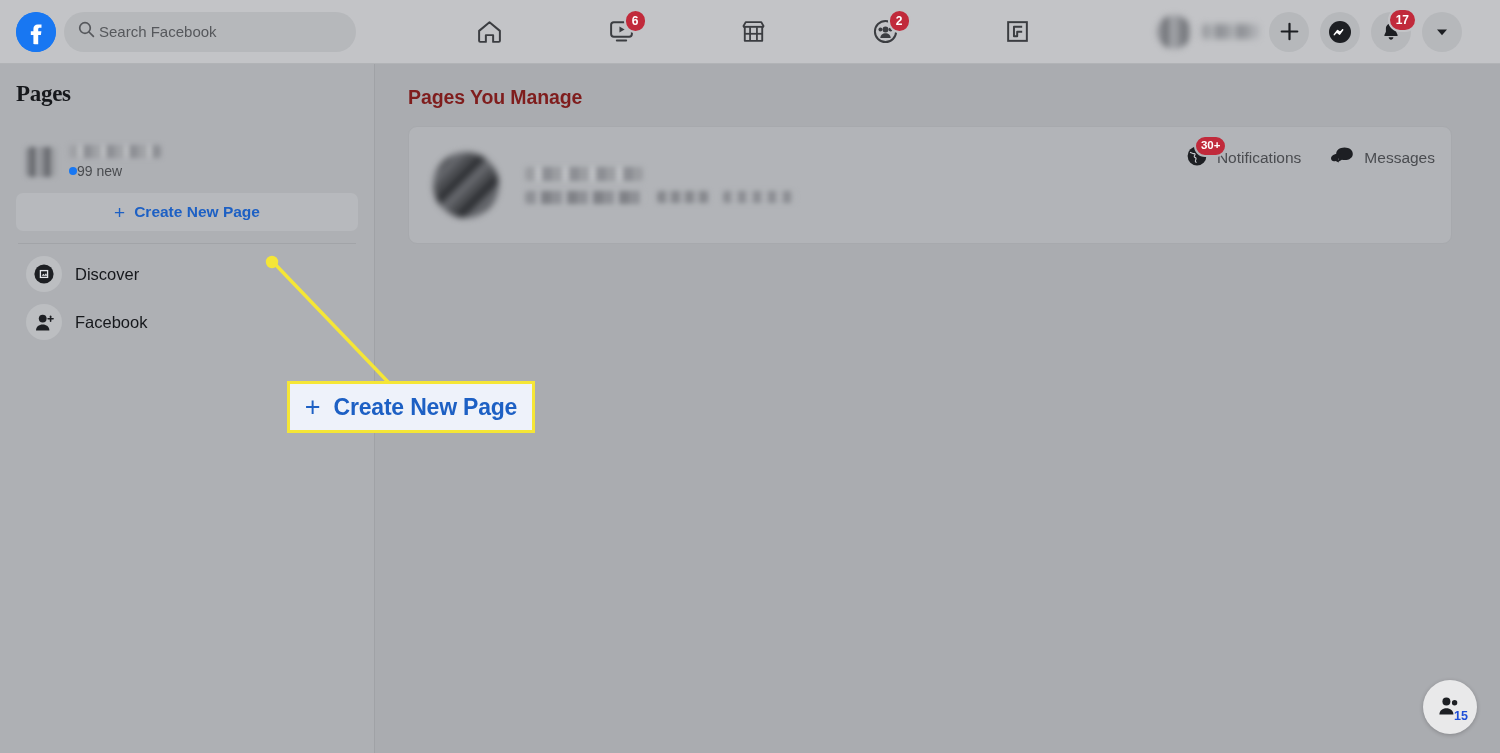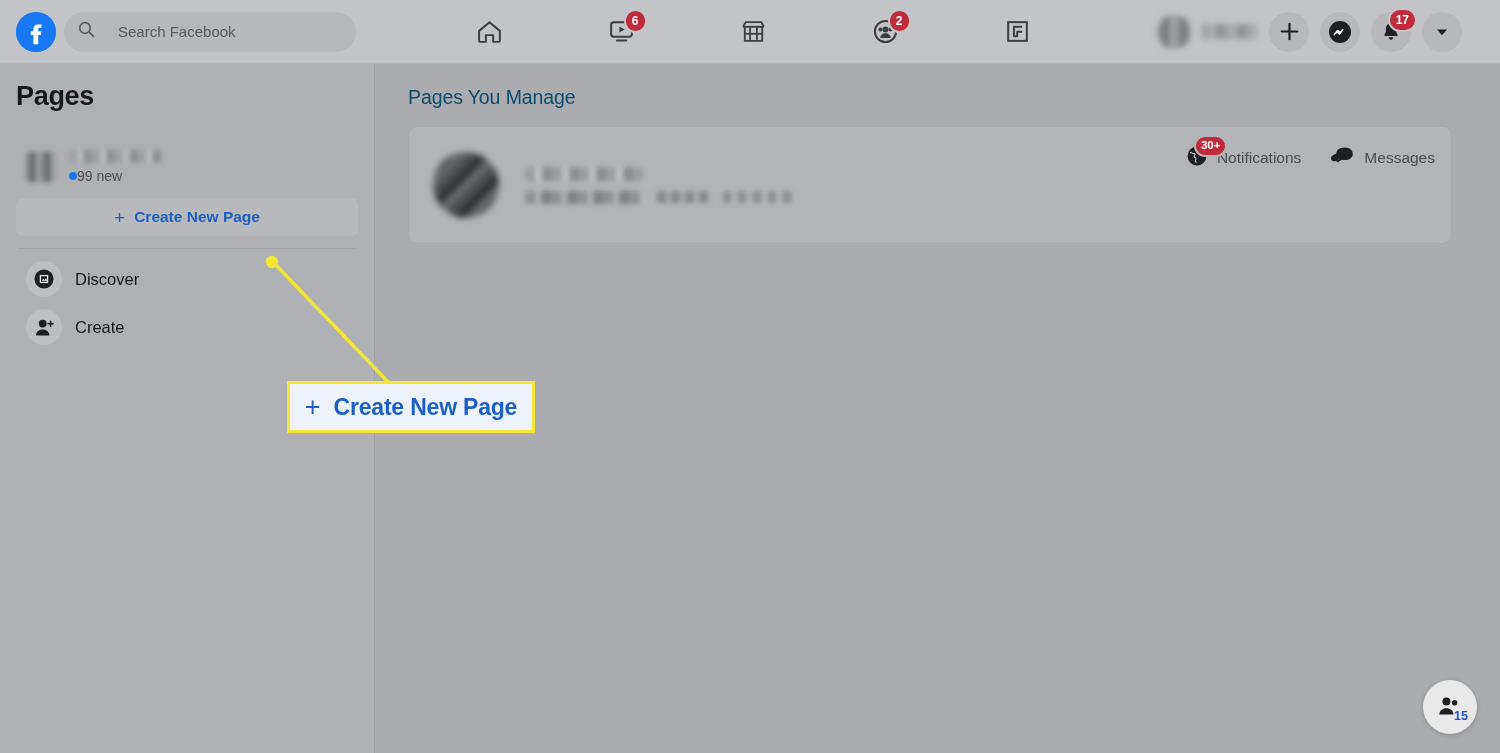--- a/index.html
+++ b/index.html
@@ -46,21 +46,21 @@
     background: #1877f2;
     position: relative;
     flex: none;
     overflow: hidden;
   }
   .fb-logo svg { position: absolute; left: 0; top: 0; }
 
   .search-pill {
     display: flex;
     align-items: center;
-    gap: 23px;
+    gap: 4px;
     height: 40px;
     width: 292px;
     border-radius: 20px;
     background: #b6b8bb;
     padding: 0 14px;
     cursor: pointer;
   }
   .search-pill .s-text {
     font-size: 15px;
     color: #56585c;
@@ -138,25 +138,26 @@
     position: absolute;
     top: 64px; left: 0;
     width: 375px;
     height: 689px;
     background: #aeb0b4;
     border-right: 1px solid #a0a2a6;
     padding: 0 16px;
     z-index: 10;
   }
   .sidebar h1 {
-    font-size: 27px;
+    font-size: 23px;
     font-weight: bold;
     color: #16181c;
     letter-spacing: -0.3px;
     padding: 17px 0 32px 0;
+    font-family: Liberation Serif, serif;
   }
   .row {
     display: flex;
     align-items: center;
     gap: 13px;
     height: 48px;
     border-radius: 9px;
     padding: 0 10px;
     cursor: pointer;
   }
@@ -255,22 +256,22 @@
   
   .main {
     position: absolute;
     top: 64px; left: 376px;
     width: 1124px;
     height: 689px;
     padding: 22px 48px 0 32px;
   }
   .main h2 {
     font-size: 19.5px;
-    font-weight: normal;
-    color: #0c4a6e;
+    font-weight: bold;
+    color: #7f1d1d;
     margin-bottom: 17px;
     letter-spacing: -0.1px;
   }
   .manage-card {
     height: 118px;
     border-radius: 9px;
     background: #b2b4b8;
     border: 1px solid #a7a9ad;
     display: flex;
     align-items: center;
@@ -559,21 +560,21 @@
 
     <div class="row">
       <span class="icon-circle-gray">
         <svg width="23" height="23" viewBox="0 0 23 23">
           <circle cx="9.7" cy="7.6" r="3.9" fill="#1d1f23"></circle>
           <path d="M3 19.4c0-3.7 3-6 6.7-6s6.7 2.3 6.7 6z" fill="#1d1f23"></path>
           <line x1="17.6" y1="5.2" x2="17.6" y2="10.2" stroke="#1d1f23" stroke-width="1.6" stroke-linecap="round"></line>
           <line x1="15.1" y1="7.7" x2="20.1" y2="7.7" stroke="#1d1f23" stroke-width="1.6" stroke-linecap="round"></line>
         </svg>
       </span>
-      <span class="row-label">Create</span>
+      <span class="row-label">Facebook</span>
     </div>
 
   </div>
 
   <div class="main">
     <h2>Pages You Manage</h2>
 
     <div class="manage-card">
       <div class="card-avatar"></div>
 

